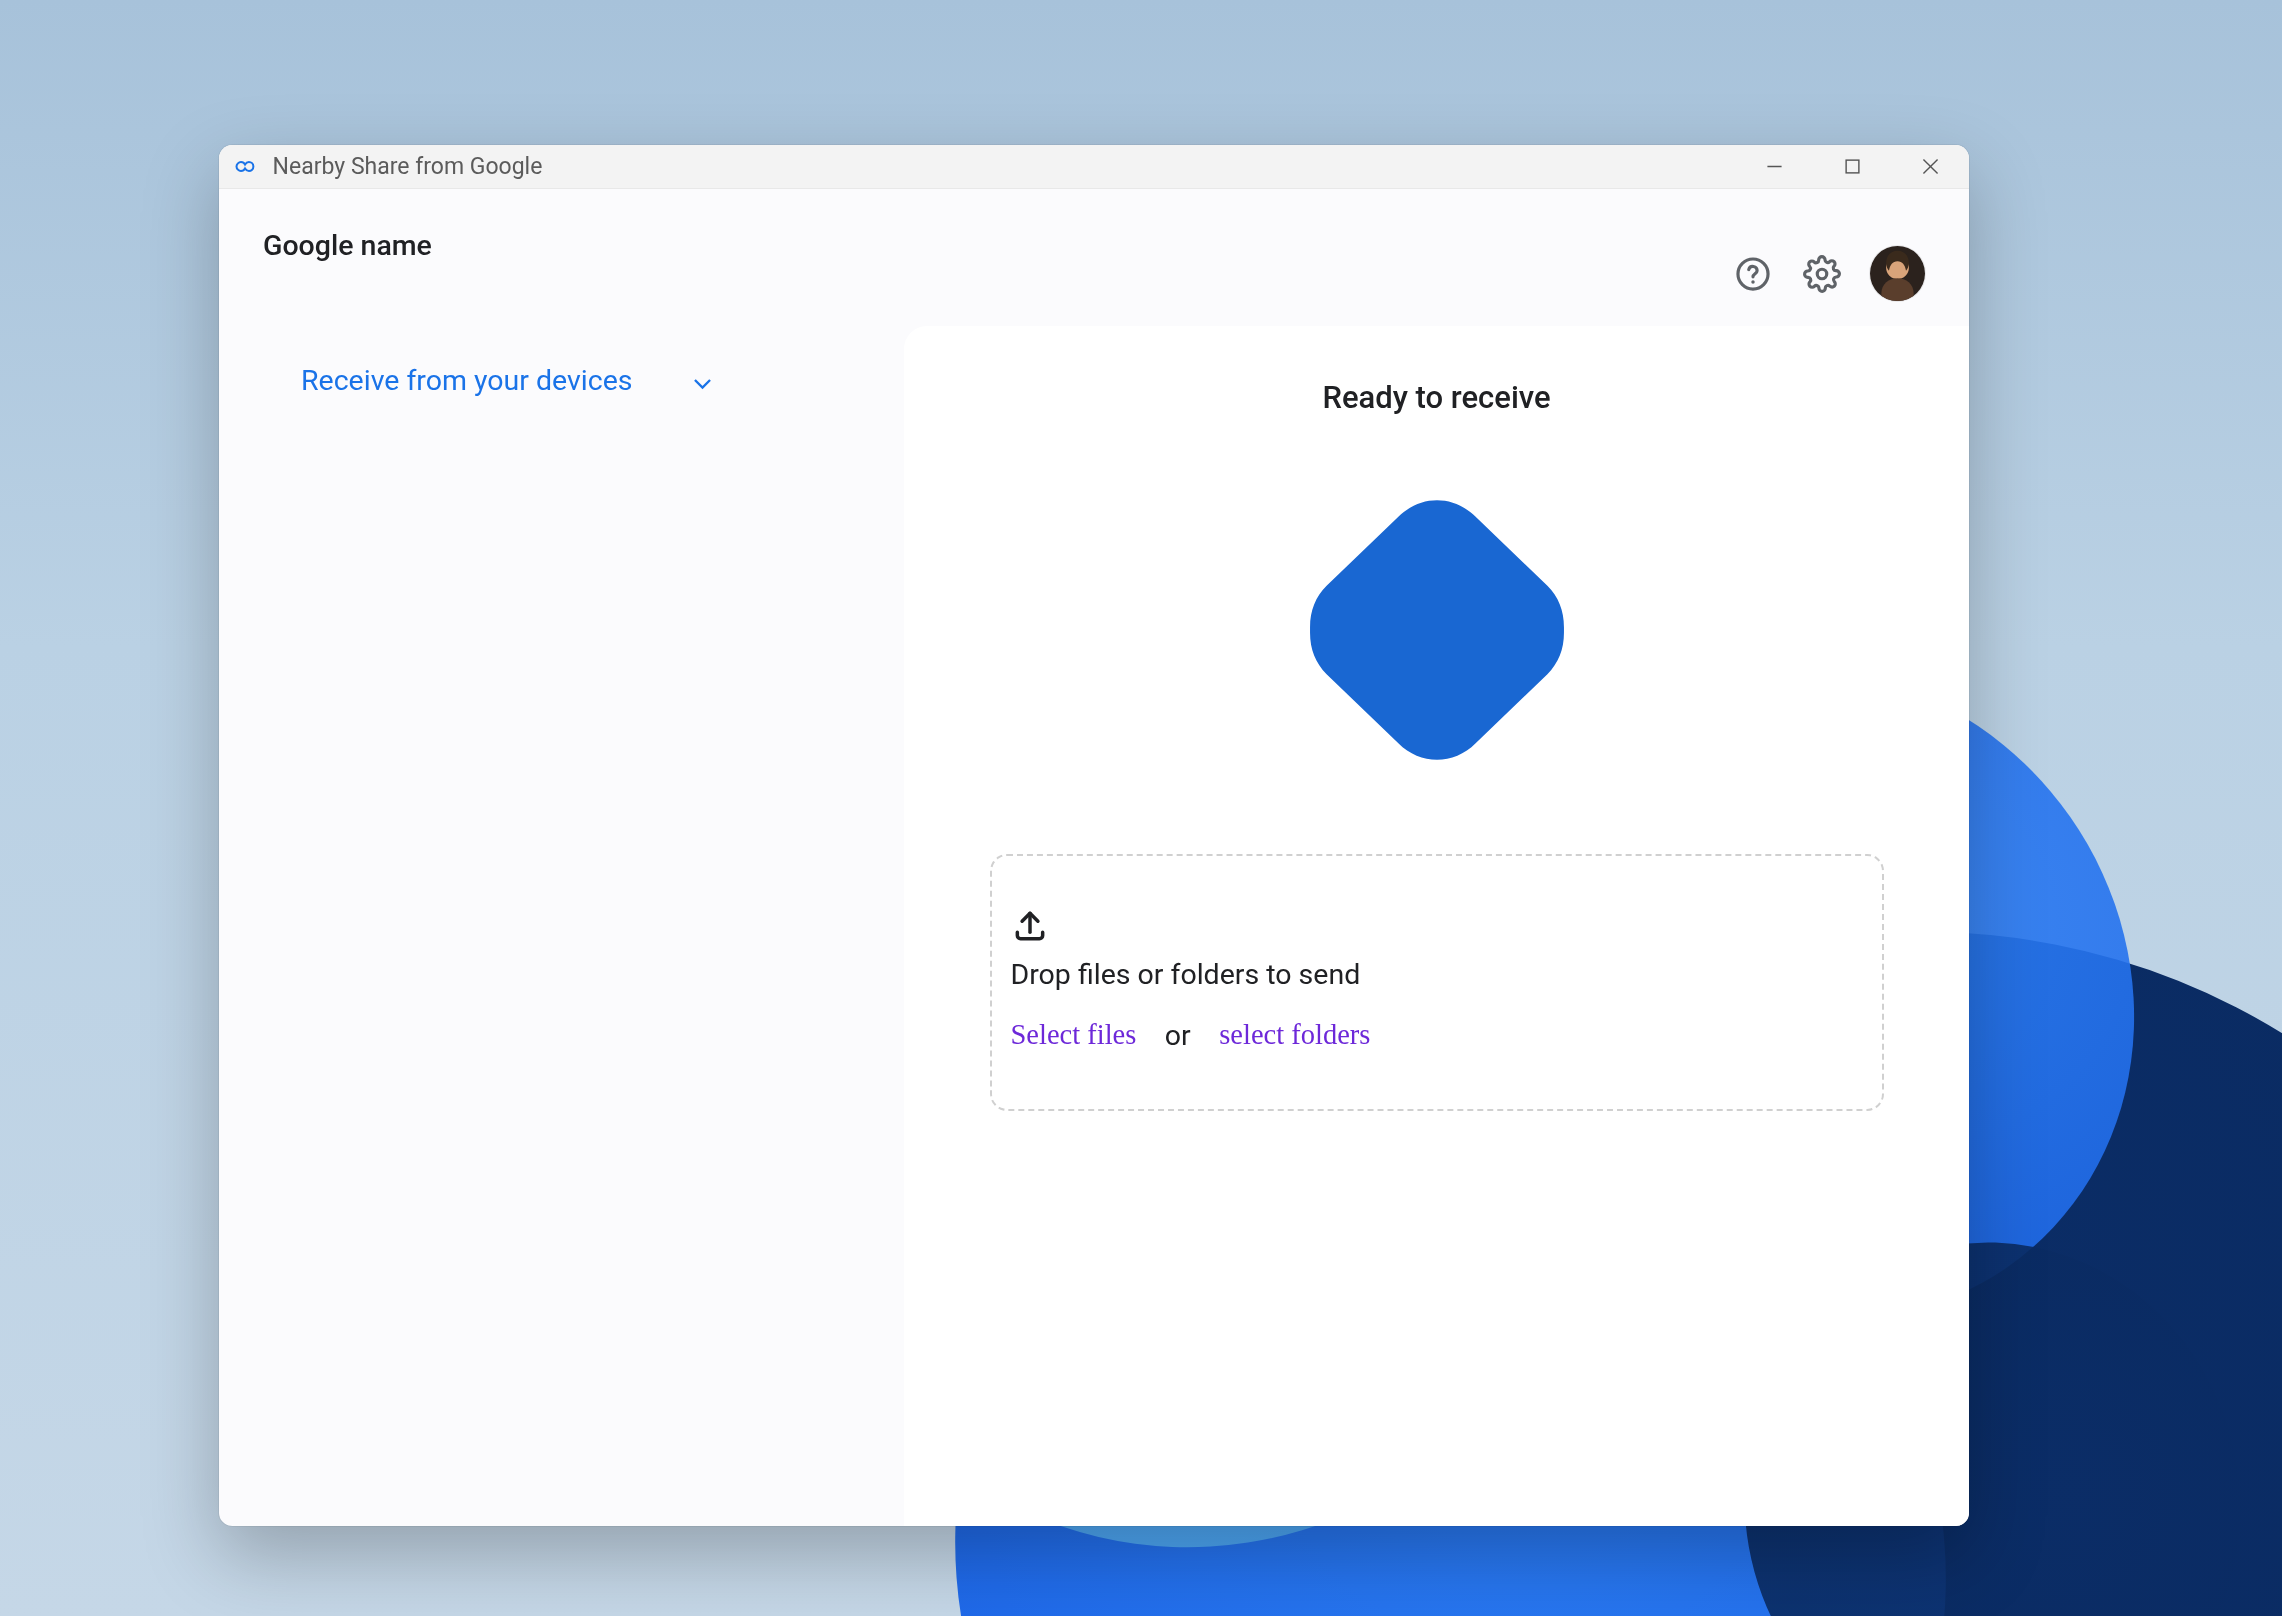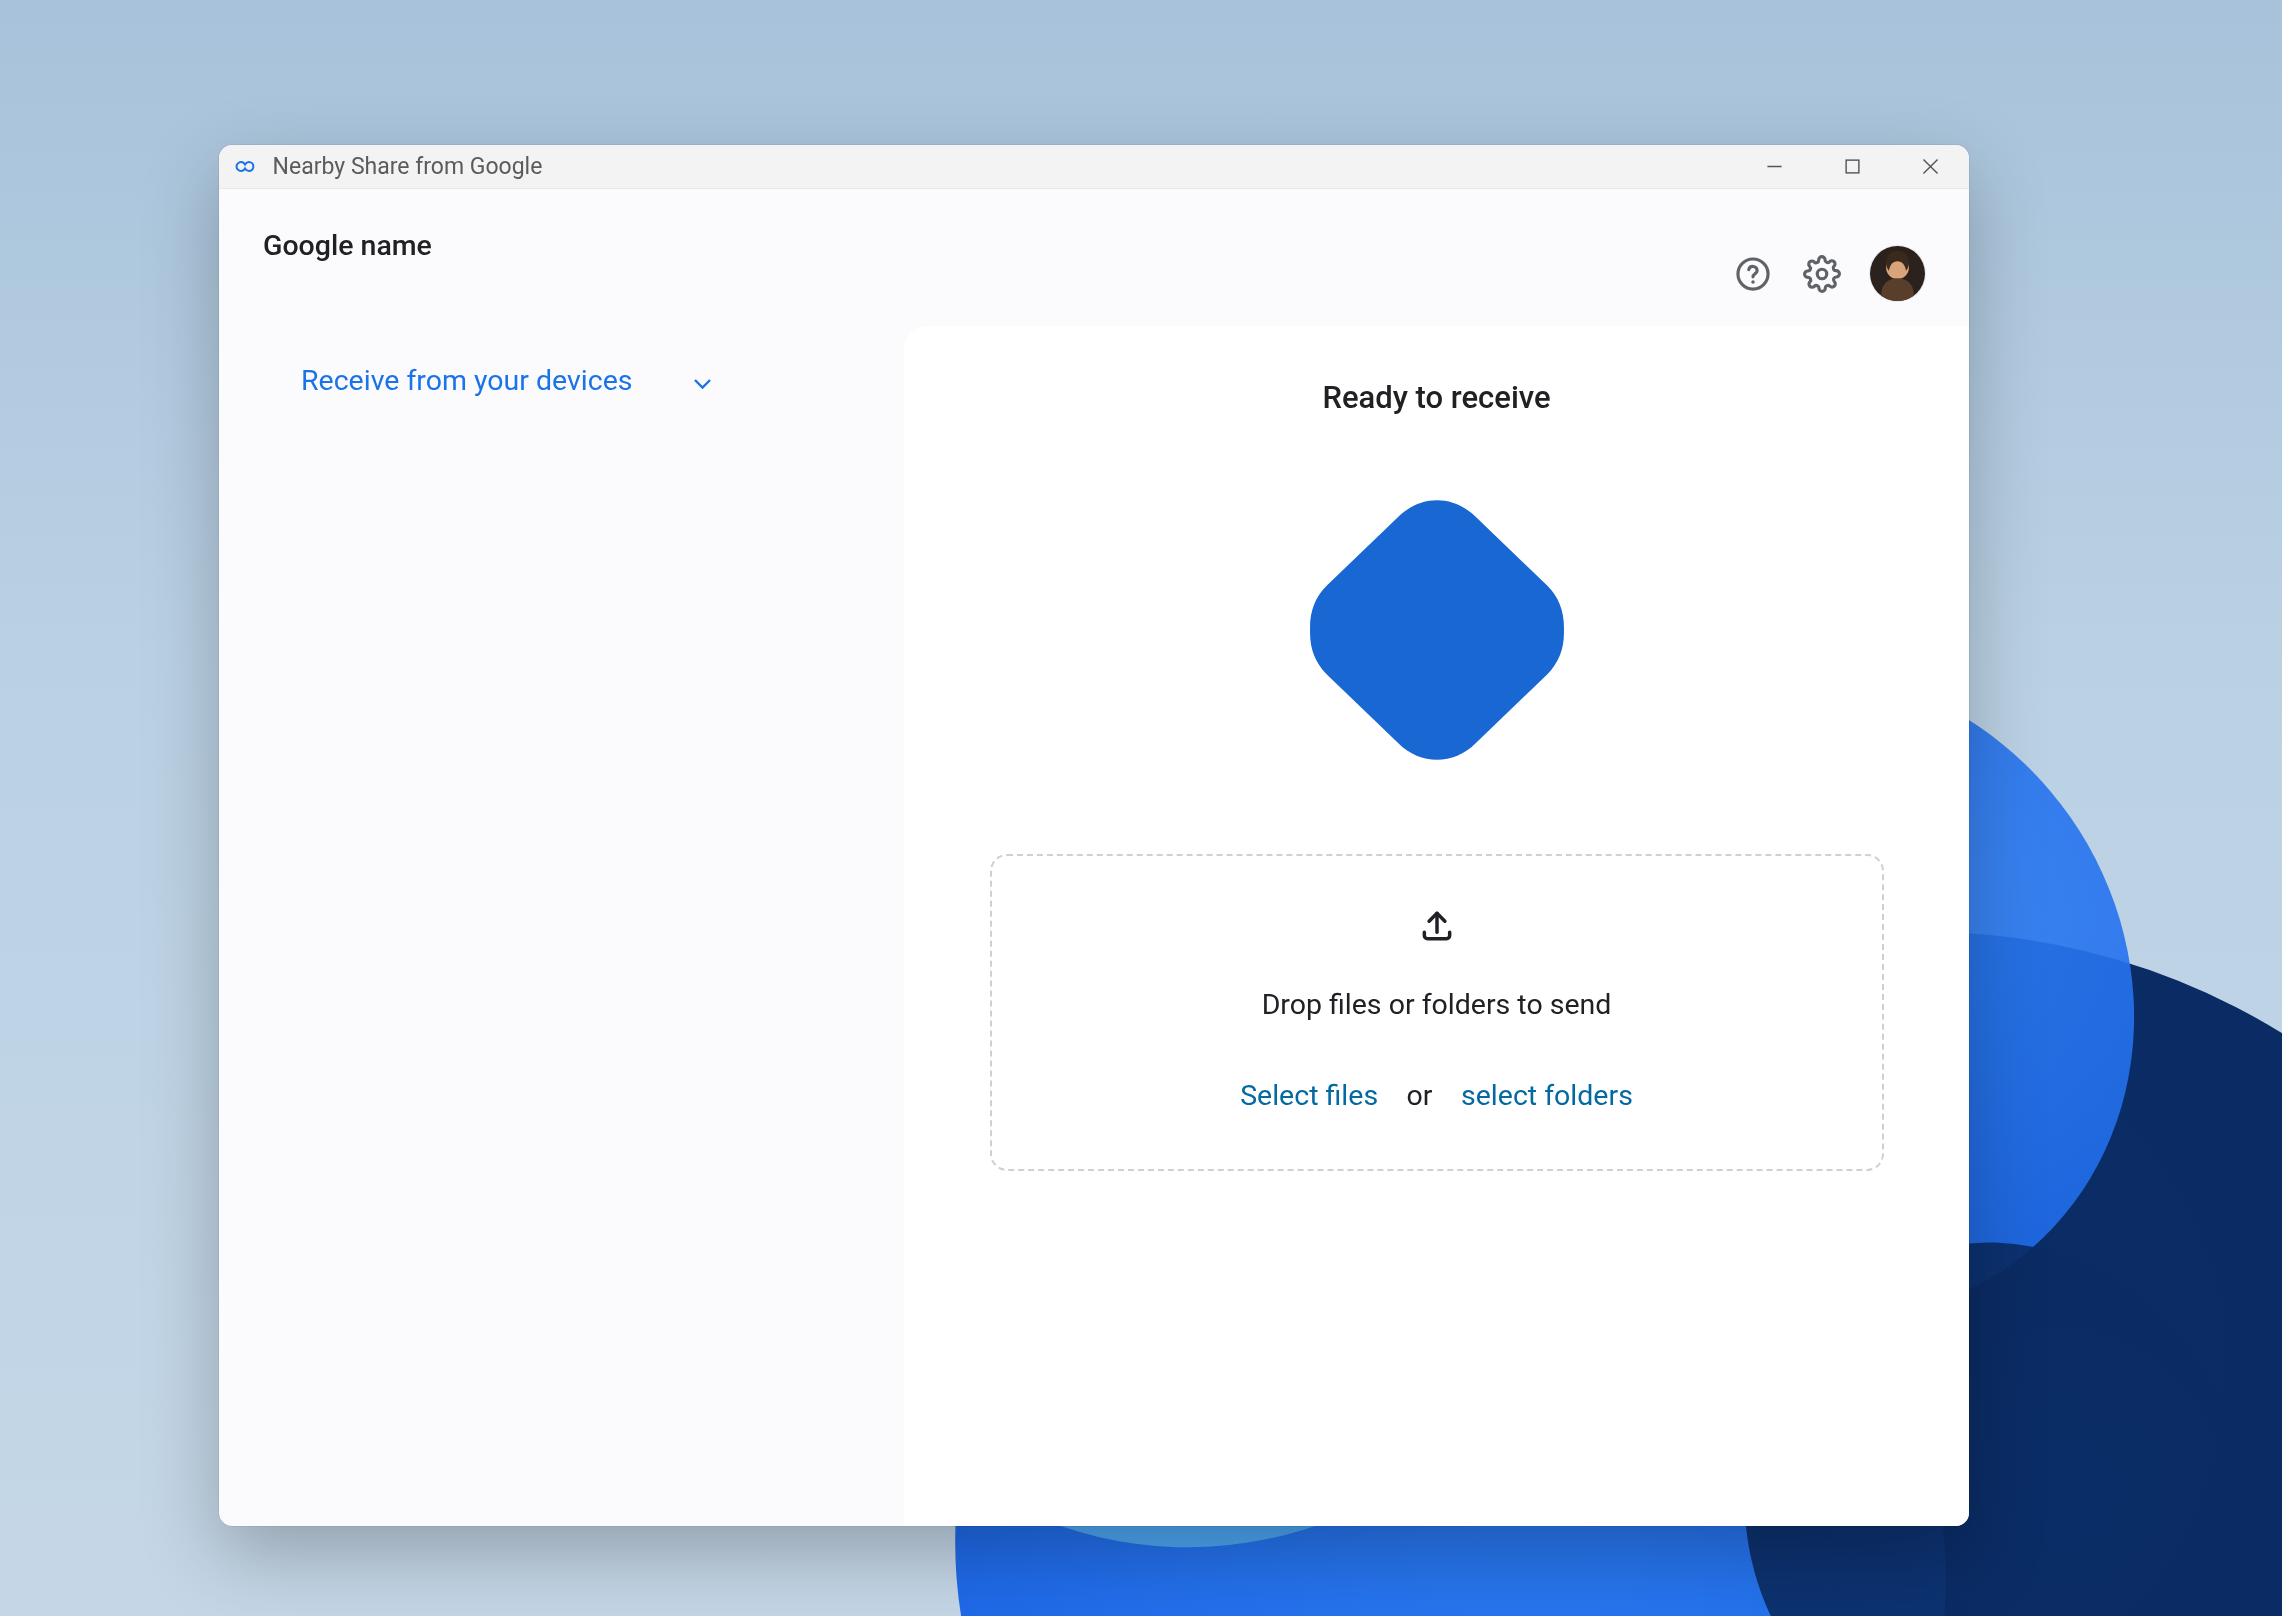--- a/index.html
+++ b/index.html
@@ -226,22 +226,21 @@
     }
 
     .drop-zone {
       border: 2.4px dashed #d0d0d0;
       border-radius: 17px;
       width: 100%;
       max-width: 894px;
       padding: 51px 19px 57px 19px;
       display: flex;
       flex-direction: column;
-      align-items: center;
-      gap: 33px;
+      gap: 3px;
     }
 
     .upload-icon {
       color: #202124;
       margin-bottom: 5.7px;
     }
 
     .drop-text {
       font-size: 28.5px;
       color: #202124;
@@ -250,22 +249,23 @@
 
     .select-row {
       margin-top: 25px;
       font-size: 28.5px;
       display: flex;
       gap: 28.5px;
       align-items: center;
     }
 
     .link {
-      color: #0369a1;
-      cursor: pointer;
+      color: #6d28d9;
+      cursor: pointer;
+      font-family: Liberation Serif, serif;
     }
 
     .or-text {
       color: #202124;
     }
   </style>
 </head>
 <body>
 
 <div class="desktop-bg"></div>

